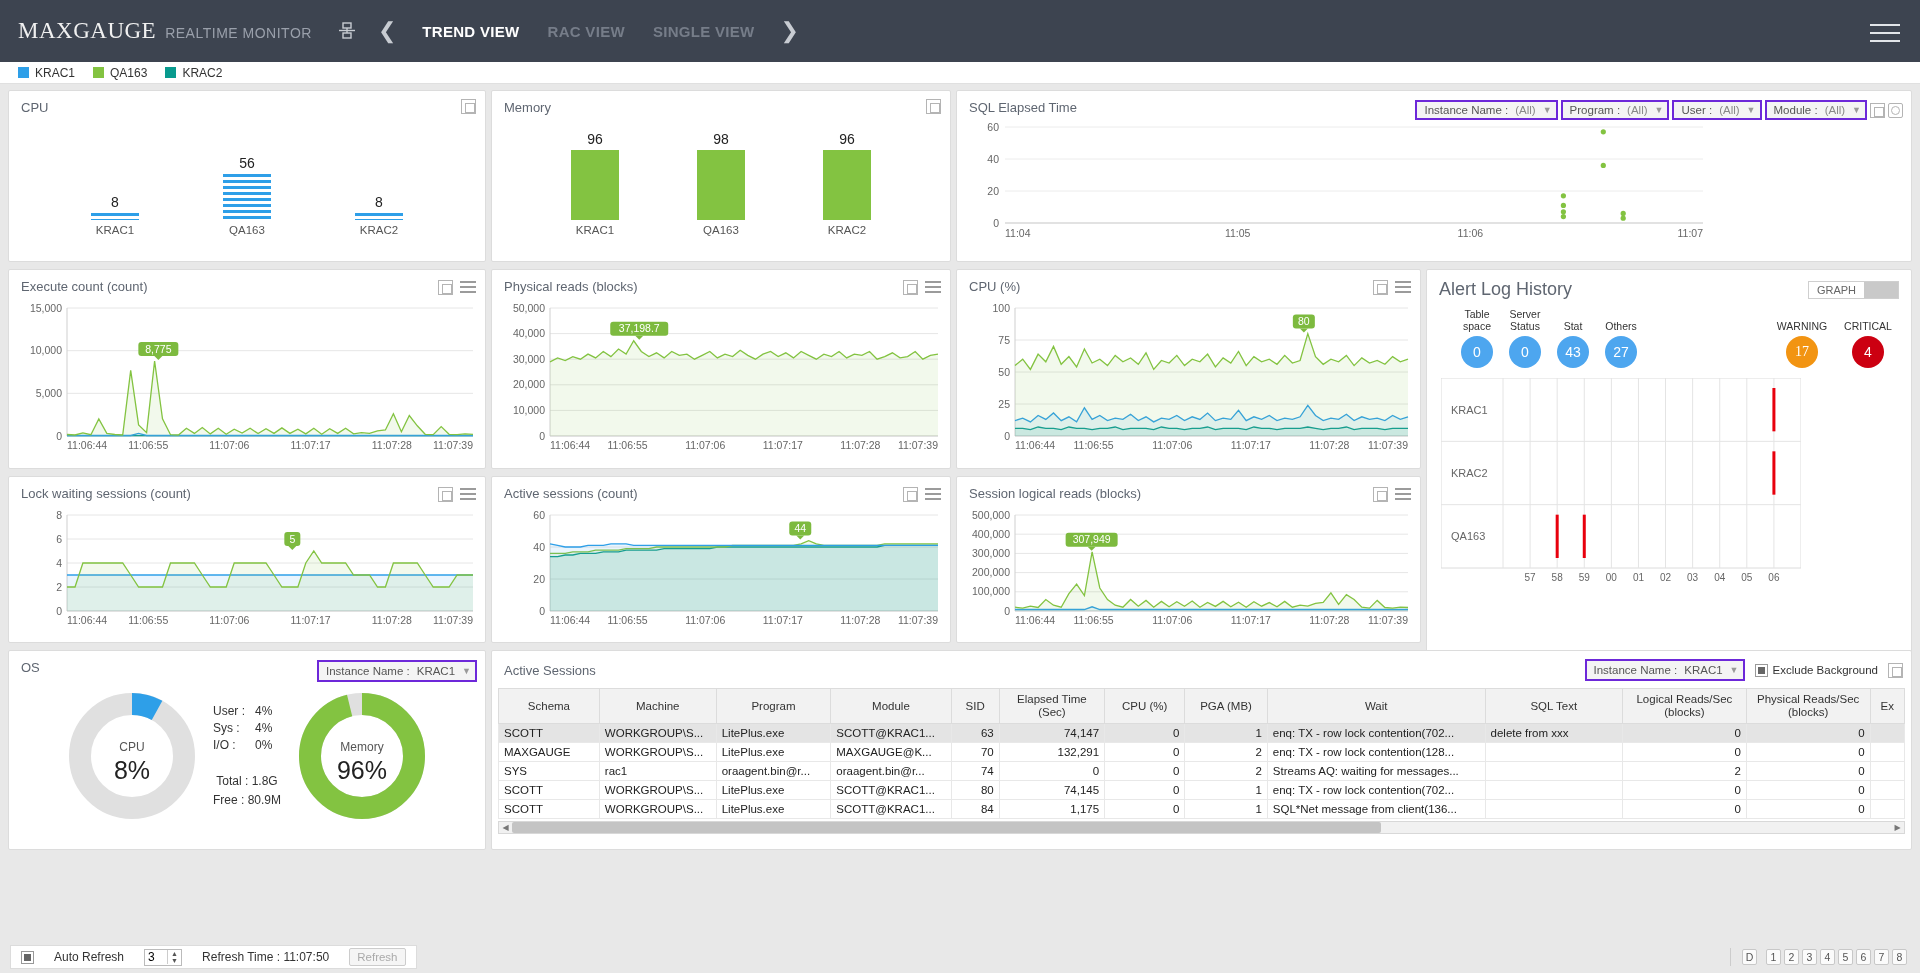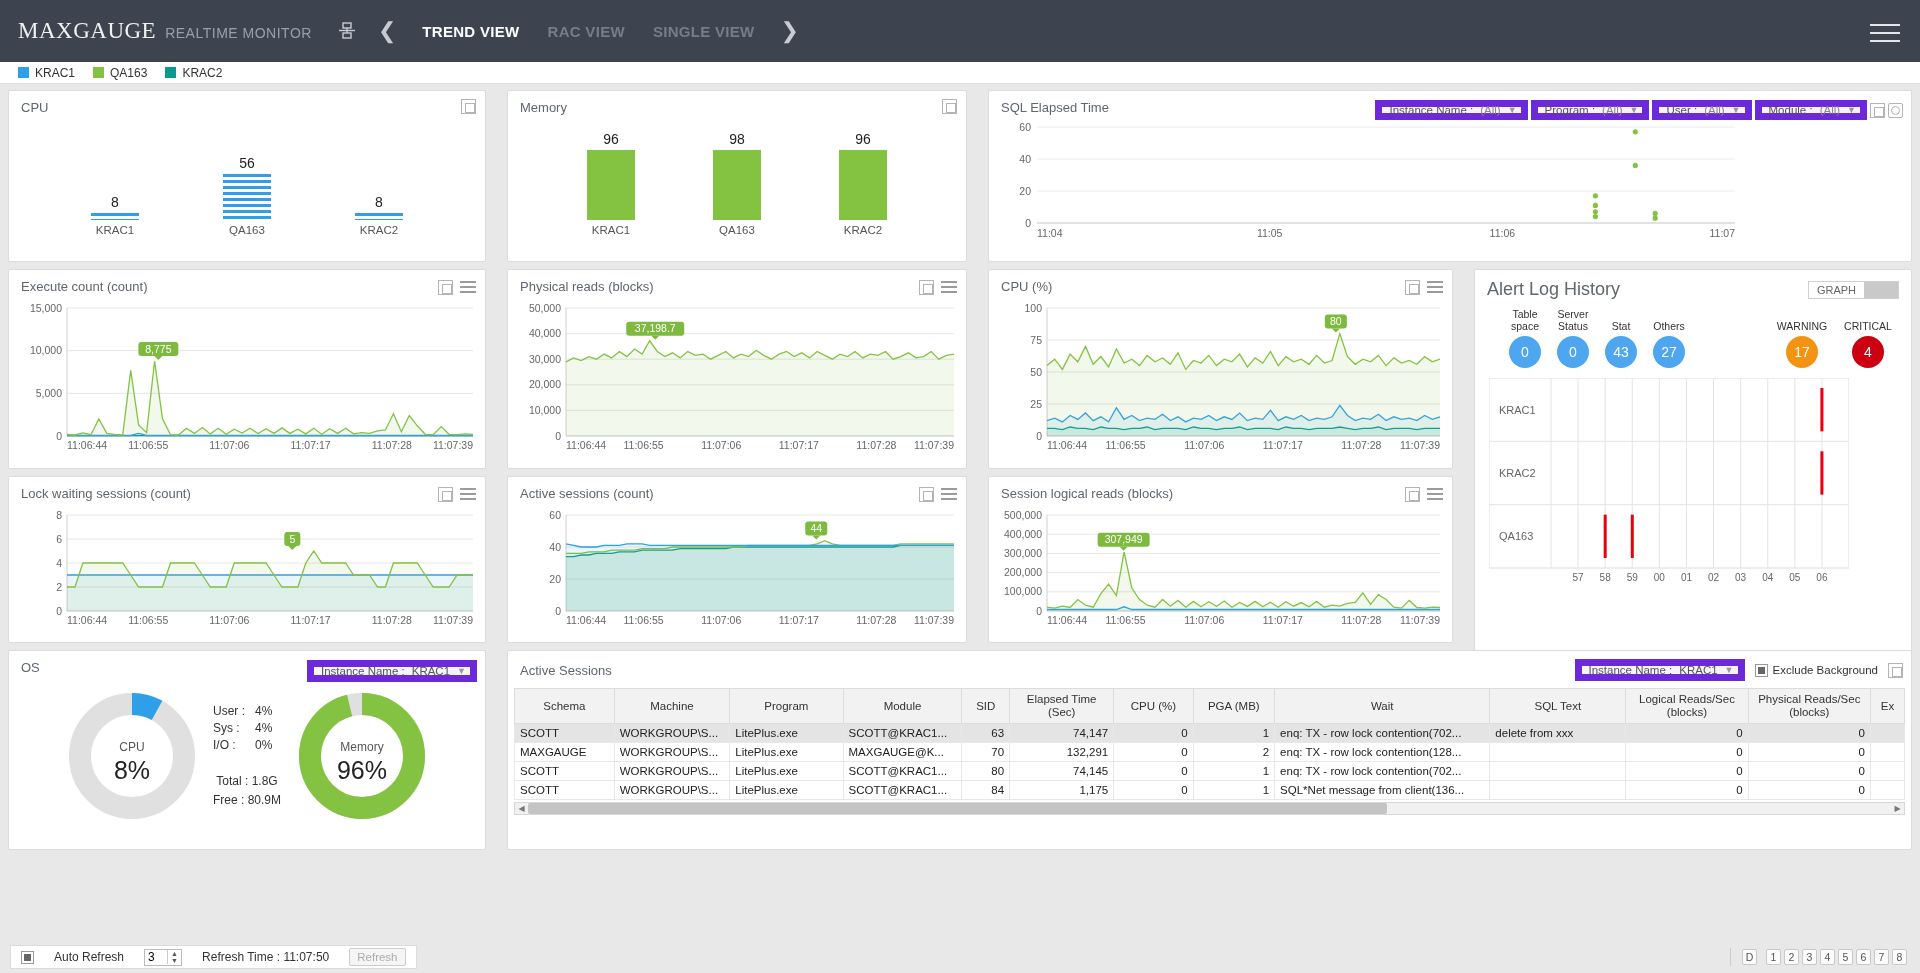--- a/index.html
+++ b/index.html
@@ -29,21 +29,21 @@
   .hamburger { position: absolute; right: 20px; top: 18px; width: 30px; cursor: pointer; }
   .hamburger span { display: block; height: 2px; background: #e2e5e9; margin: 6px 0; }
 
   
   .legend-bar { height: 22px; background: #fff; display: flex; align-items: center; padding-left: 18px; gap: 18px; border-bottom: 1px solid #e0e0e0;}
   .lg { display: flex; align-items: center; gap: 6px; font-size: 12px; color: #333; }
   .lg .sw { width: 11px; height: 11px; display: inline-block; }
 
   
   .wrap { padding: 6px 8px 0 8px; }
-  .row { display: flex; gap: 21px; margin-bottom: 7px; }
+  .row { display: flex; gap: 5px; margin-bottom: 7px; }
   .card { background: #fff; border: 1px solid #dcdcdc; border-radius: 2px; position: relative; }
   .card-title { font-size: 13px; color: #5f6671; padding: 9px 0 0 12px; }
   .ctools { position: absolute; right: 9px; top: 8px; display: flex; gap: 7px; align-items: center; }
   .ico-pop { width: 15px; height: 15px; border: 1px solid #b4b4b4; position: relative; }
   .ico-pop:after { content: ""; position: absolute; left: 3px; top: 3px; width: 8px; height: 8px; border: 1px solid #b4b4b4; }
   .ico-menu { width: 16px; }
   .ico-menu i { display: block; height: 2px; background: #9b9b9b; margin: 3px 0; }
   .ico-circ { width: 15px; height: 15px; border: 1px solid #b4b4b4; border-radius: 2px; display:flex; align-items:center; justify-content:center; }
   .ico-circ:after { content:""; width:7px; height:7px; border:1px solid #b4b4b4; border-radius:50%; }
 
@@ -58,21 +58,21 @@
   .barlabels span { font-size: 11.5px; color: #555; width: 48px; text-align: center; }
 
   
   .chartbox { padding: 2px 6px 4px 6px; }
   .axis-lbl { font-size: 10.5px; fill: #666; font-family: "Liberation Sans", sans-serif; }
   .peak-tag { fill: #7dba3f; }
   .peak-txt { fill: #fff; font-size: 10.5px; font-family: "Liberation Sans", sans-serif; }
 
   
   .filters { position: absolute; right: 8px; top: 9px; display: flex; gap: 3px; align-items: center; }
-  .fsel { background: #f4f4f4; border: 7px solid #6d28d9; height: 20px; display: flex; align-items: center; padding: 0 4px 0 7px; gap: 7px; font-size: 11.5px; color: #555; }
+  .fsel { background: #f4f4f4; border: 2px solid #6d28d9; height: 20px; display: flex; align-items: center; padding: 0 4px 0 7px; gap: 7px; font-size: 11.5px; color: #555; }
   .fsel .val { color: #888; }
   .fsel .car { color: #999; font-size: 9px; }
 
   
   .alert-head { display: flex; align-items: center; padding: 9px 12px 0 12px; }
   .graph-btn { margin-left: auto; display: flex; border: 1px solid #cfcfcf; font-size: 11px; }
   .graph-btn .gl { padding: 2px 8px; color: #666; background: #fff; }
   .graph-btn .gr { width: 34px; background: #c9c9c9; }
   .badges { display: flex; align-items: flex-end; padding: 8px 14px 0 30px; gap: 8px; }
   .bd { display: flex; flex-direction: column; align-items: center; width: 40px; }
@@ -405,21 +405,21 @@
             <div class="cap">Stat</div>
             <div class="circ" style="background: rgb(77, 166, 239);">43</div>
           </div>
           <div class="bd">
             <div class="cap">Others</div>
             <div class="circ" style="background: rgb(77, 166, 239);">27</div>
           </div>
           <div class="spacer"></div>
           <div class="bd wide">
             <div class="cap">WARNING</div>
-            <div class="circ" style="background: rgb(242, 148, 18);">17</div>
+            <div class="circ" style="background: rgb(242, 148, 18); font-family: Liberation Serif, serif;">17</div>
           </div>
           <div class="bd wide">
             <div class="cap">CRITICAL</div>
             <div class="circ" style="background: rgb(204, 0, 17);">4</div>
           </div>
         </div>
       <div style="padding:10px 14px 0 14px">
         <div id="alert-grid"><svg width="360" height="208">
               <rect x="0" y="0" width="360" height="190" fill="#fff" stroke="#dcdcdc"></rect>
               <line x1="0" y1="63.333333333333336" x2="360" y2="63.333333333333336" stroke="#e4e4e4"></line>
@@ -684,20 +684,35 @@
               <td class="num">132,291</td>
               <td class="num">0</td>
               <td class="num">2</td>
               <td>enq: TX - row lock contention(128...</td>
               <td></td>
               <td class="num">0</td>
               <td class="num">0</td>
               <td></td>
             </tr>
             <tr>
+              <td>SYS</td>
+              <td>rac1</td>
+              <td>oraagent.bin@r...</td>
+              <td>oraagent.bin@r...</td>
+              <td class="num">74</td>
+              <td class="num">0</td>
+              <td class="num">0</td>
+              <td class="num">2</td>
+              <td>Streams AQ: waiting for messages...</td>
+              <td></td>
+              <td class="num">2</td>
+              <td class="num">0</td>
+              <td></td>
+            </tr>
+            <tr>
               <td>SCOTT</td>
               <td>WORKGROUP\S...</td>
               <td>LitePlus.exe</td>
               <td>SCOTT@KRAC1...</td>
               <td class="num">80</td>
               <td class="num">74,145</td>
               <td class="num">0</td>
               <td class="num">1</td>
               <td>enq: TX - row lock contention(702...</td>
               <td></td>

